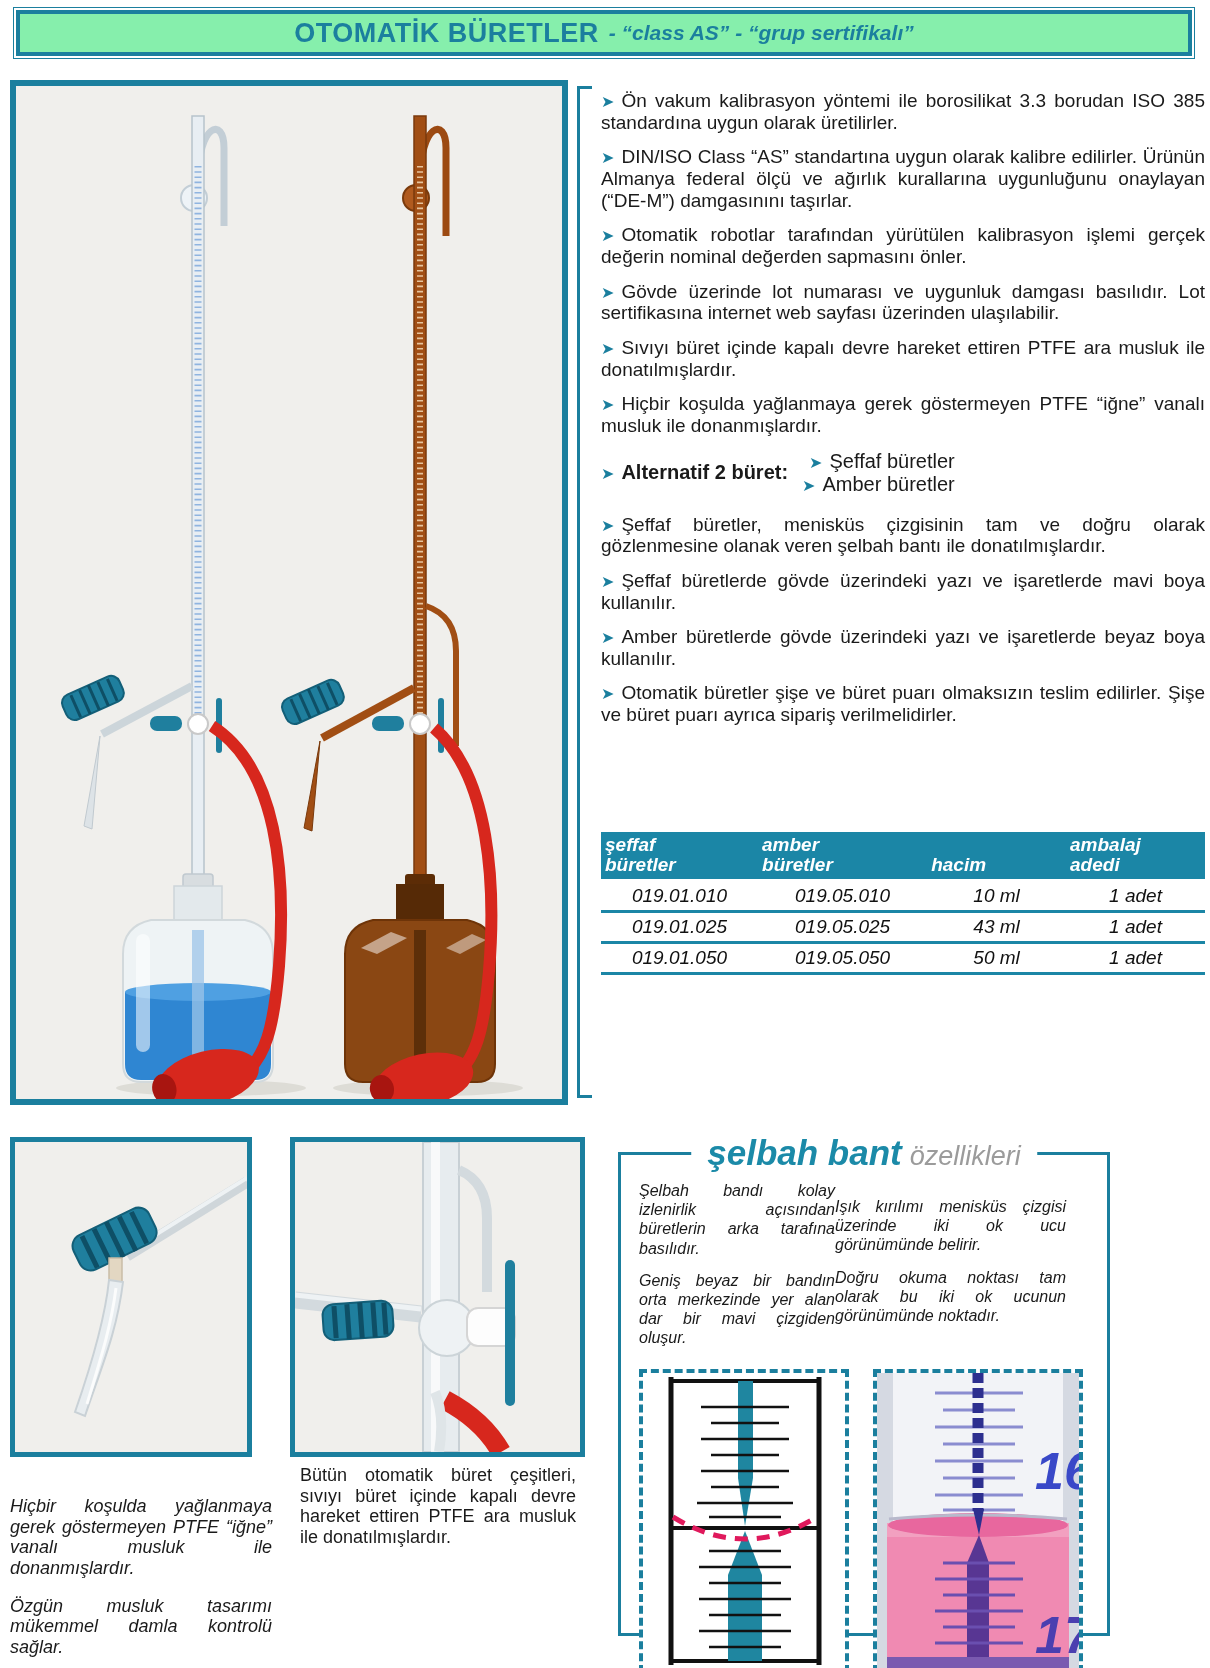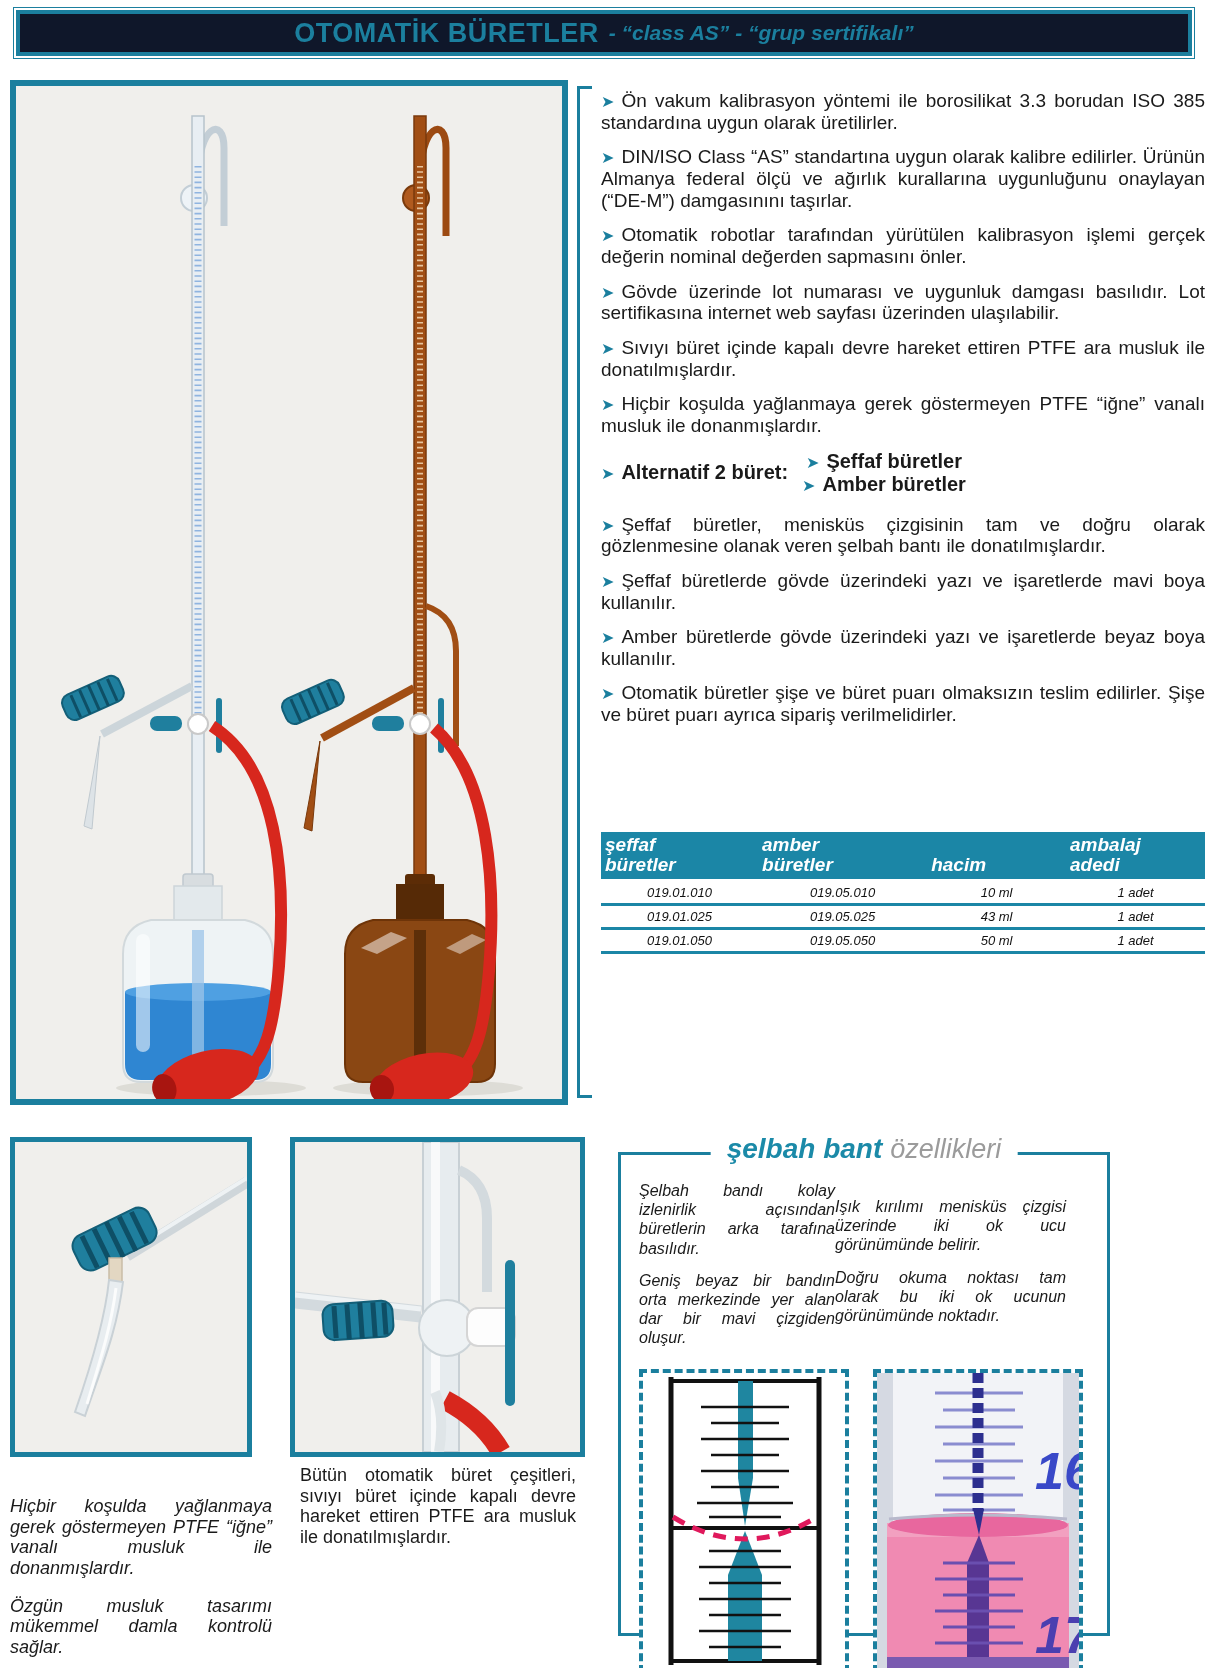--- a/index.html
+++ b/index.html
@@ -5,21 +5,21 @@
   html,body{margin:0;padding:0;}
   body{
     width:1210px;height:1668px;position:relative;background:#ffffff;
     font-family:"Liberation Sans","DejaVu Sans",sans-serif;color:#1a1a1a;
     overflow:hidden;
   }
   
   .header-box{
     position:absolute;left:16px;top:10px;width:1168px;height:38px;
     border:4px solid #1b7f9e;outline:1px solid #1b7f9e;outline-offset:2px;
-    display:flex;align-items:center;justify-content:center;gap:10px;background:#0f172a;
+    display:flex;align-items:center;justify-content:center;gap:10px;background:#86efac;
   }
   .header-title{font-size:27px;font-weight:bold;color:#1b7f9e;letter-spacing:.5px;}
   .header-sub{font-size:21px;font-weight:bold;font-style:italic;color:#1b7f9e;}
   
   .main-image{
     position:absolute;left:10px;top:80px;width:546px;height:1013px;
     border:6px solid #1b7f9e;background:#f0efec;
   }
   .main-image svg{display:block;}
   
@@ -30,32 +30,32 @@
   
   .features{
     position:absolute;left:601px;top:78px;width:604px;
     font-size:19px;line-height:1.14;text-align:justify;
   }
   .features p{margin:12px 0 13px 0;}
   .arrow{color:#1b7f9e;font-size:16px;margin-right:7px;font-style:normal;}
   .alt-block{display:flex;align-items:center;margin:10px 0 18px 0;}
   .alt-label{font-weight:bold;font-size:20px;white-space:nowrap;}
   .alt-options{margin-left:14px;}
-  .alt-option{font-weight:bold;font-size:20px;line-height:1.15;text-align:center;}
+  .alt-option{font-weight:normal;font-size:20px;line-height:1.15;text-align:right;}
   
   .spec-table{
     position:absolute;left:601px;top:832px;width:604px;border-collapse:collapse;
     font-style:italic;
   }
   .spec-table th{
     background:#1b86a6;color:#ffffff;font-size:19px;font-weight:bold;
     padding:3px 4px 4px 4px;text-align:left;vertical-align:bottom;line-height:1.05;
   }
   .spec-table td{
-    font-size:13px;color:#111;text-align:center;padding:3px 4px;
+    font-size:19px;color:#111;text-align:center;padding:3px 4px;
     border-bottom:3px solid #1b86a6;
   }
   .spec-table tbody tr:first-child td{border-top:3px solid #ffffff;}
   
   .small-image{position:absolute;border:5px solid #1b7f9e;background:#f0efec;}
   .small-image.a{left:10px;top:1137px;width:232px;height:310px;}
   .small-image.b{left:290px;top:1137px;width:285px;height:310px;}
   
   .captions-left{position:absolute;left:10px;top:1496px;width:262px;
     font-size:18px;font-style:italic;line-height:1.15;text-align:justify;}
@@ -65,21 +65,21 @@
   .captions-right p{margin:0;}
   
   .selbah-box{
     position:absolute;left:618px;top:1152px;width:486px;height:478px;
     border:3px solid #1b7f9e;background:#fff;
   }
   .selbah-heading{
     position:absolute;top:-22px;left:50%;transform:translateX(-50%);
     background:#fff;padding:0 16px;white-space:nowrap;
   }
-  .selbah-heading .h-main{font-size:28px;font-weight:bold;font-style:italic;color:#1b8aa8;}
+  .selbah-heading .h-main{font-size:35px;font-weight:bold;font-style:italic;color:#1b8aa8;}
   .selbah-heading .h-sub{font-size:27px;font-style:italic;color:#9b9b9b;margin-left:8px;}
   .selbah-inner{padding:26px 15px 0 18px;}
   .selbah-cols{display:flex;}
   .selbah-col{font-size:16px;font-style:italic;line-height:1.2;text-align:justify;}
   .selbah-col.l{width:196px;}
   .selbah-col.r{width:231px;margin-top:16px;}
   .selbah-col p{margin:0 0 13px 0;}
   .selbah-figs{display:flex;gap:24px;margin-top:8px;}
   .selbah-fig{border:4px dashed #1b7f9e;width:202px;height:296px;background:#fff;}
   .selbah-fig svg{display:block;}

